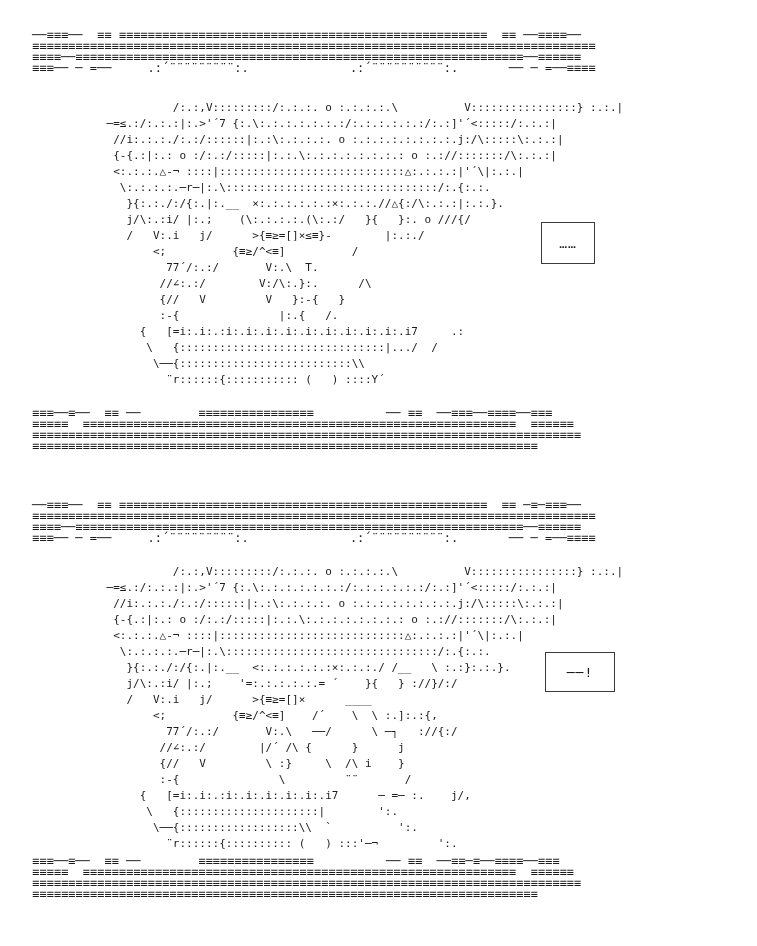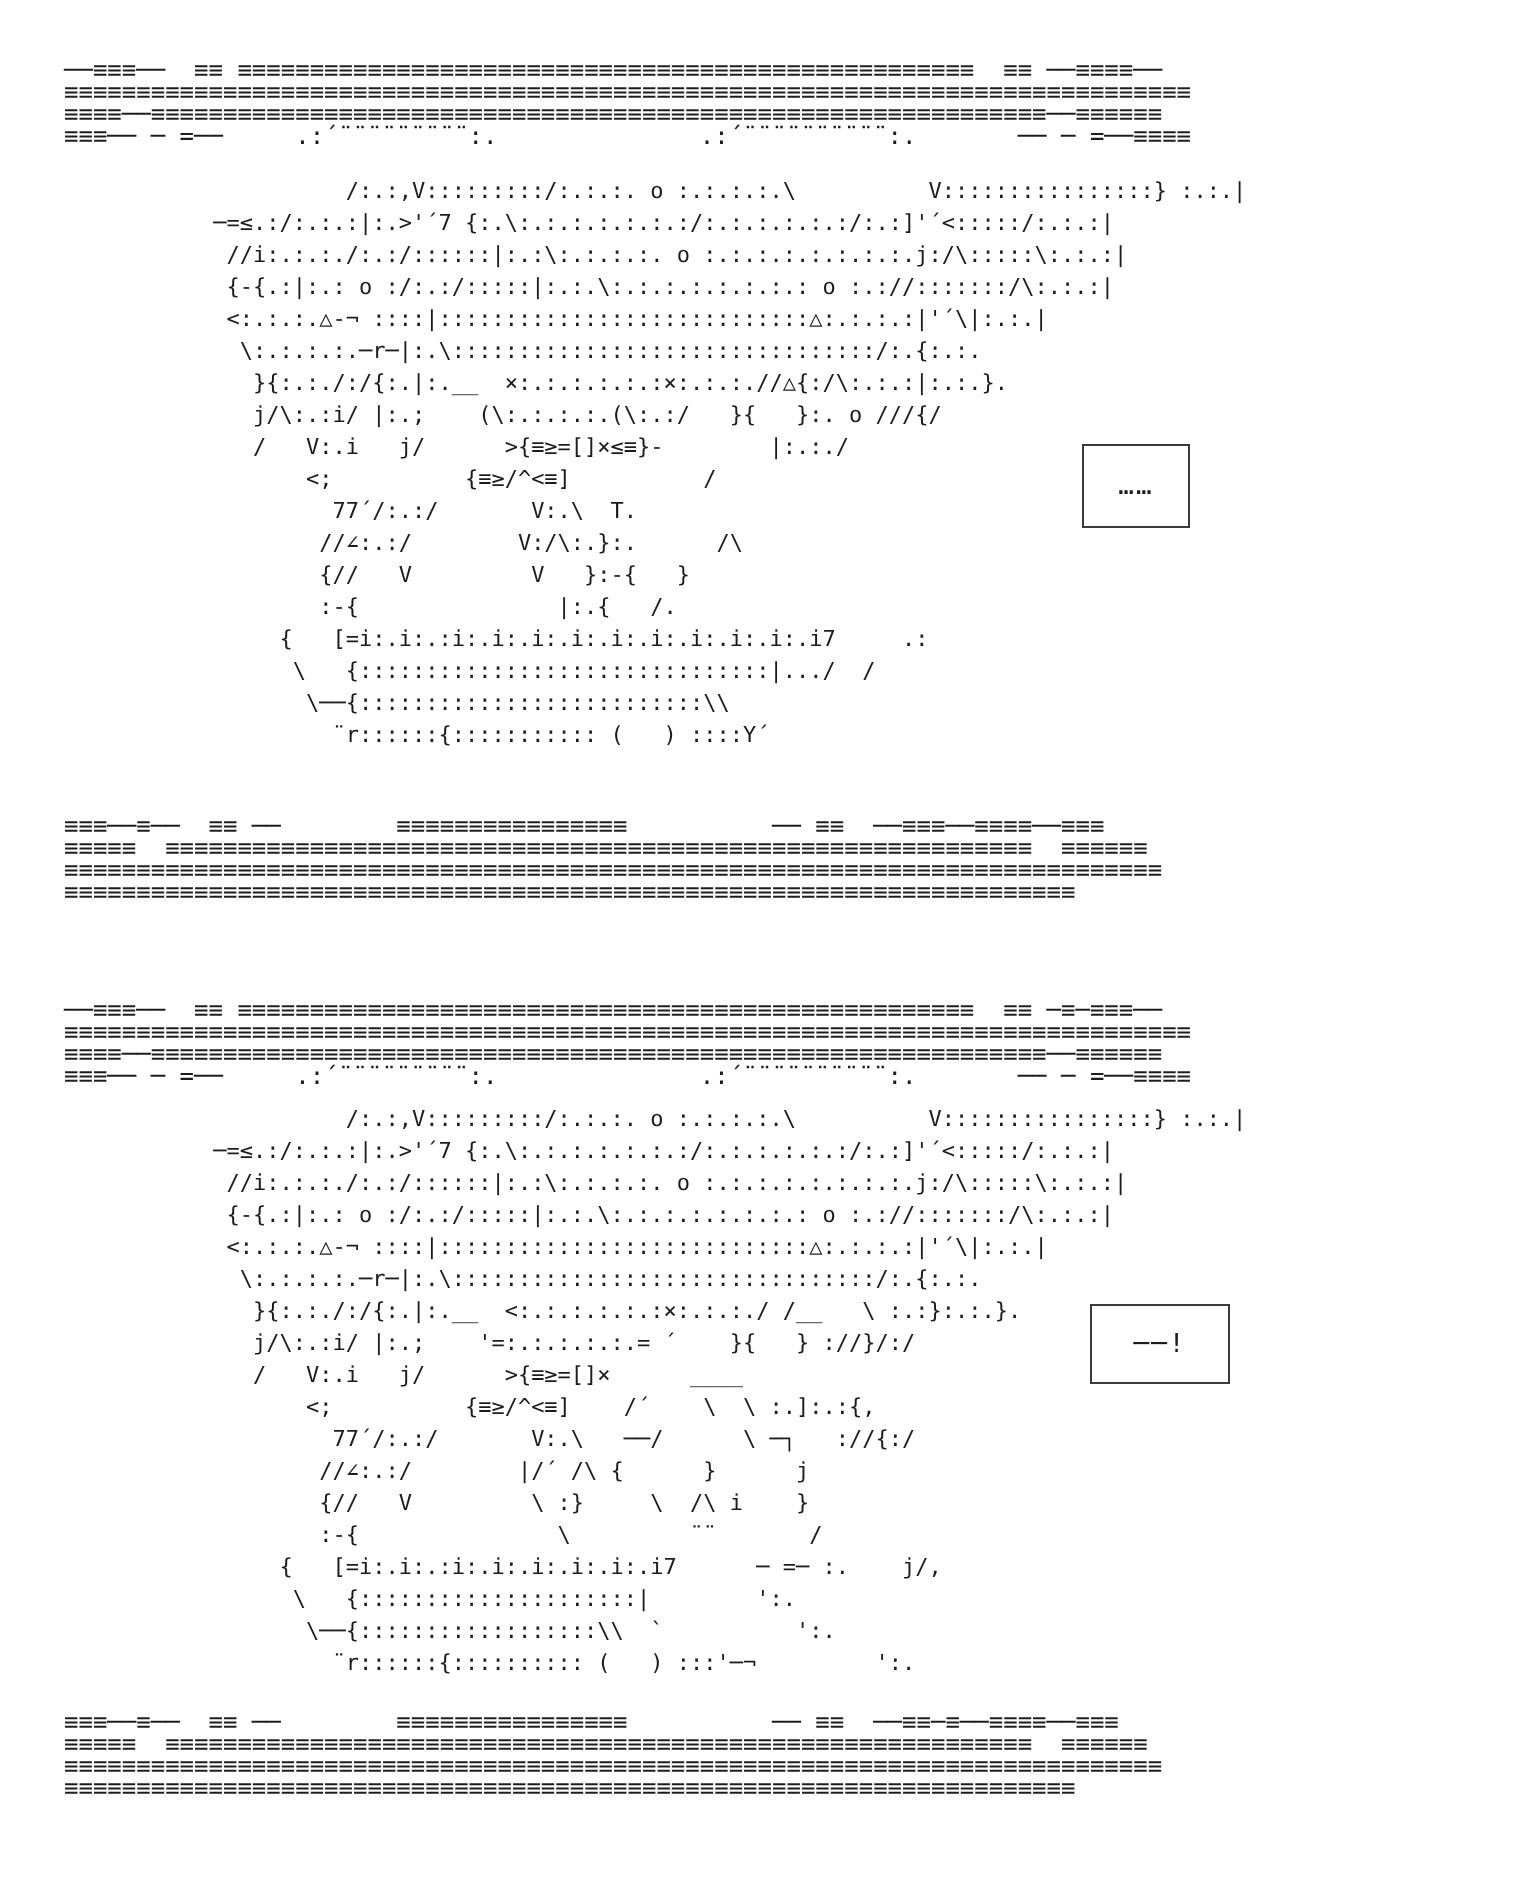--- a/index.html
+++ b/index.html
@@ -26,20 +26,21 @@
     line-height: 11px;
     letter-spacing: 0px;
     left: 32px;
     color: #1c1c1c;
   }
   .panel {
     font-size: 11px;
     line-height: 16px;
     left: 100px;
     color: #1c1c1c;
+    margin-top: 12px;
   }
   .bubble {
     position: absolute;
     border: 1px solid #3a3a3a;
     background: #ffffff;
     display: flex;
     align-items: center;
     justify-content: center;
     font-size: 13px;
     letter-spacing: 1px;

